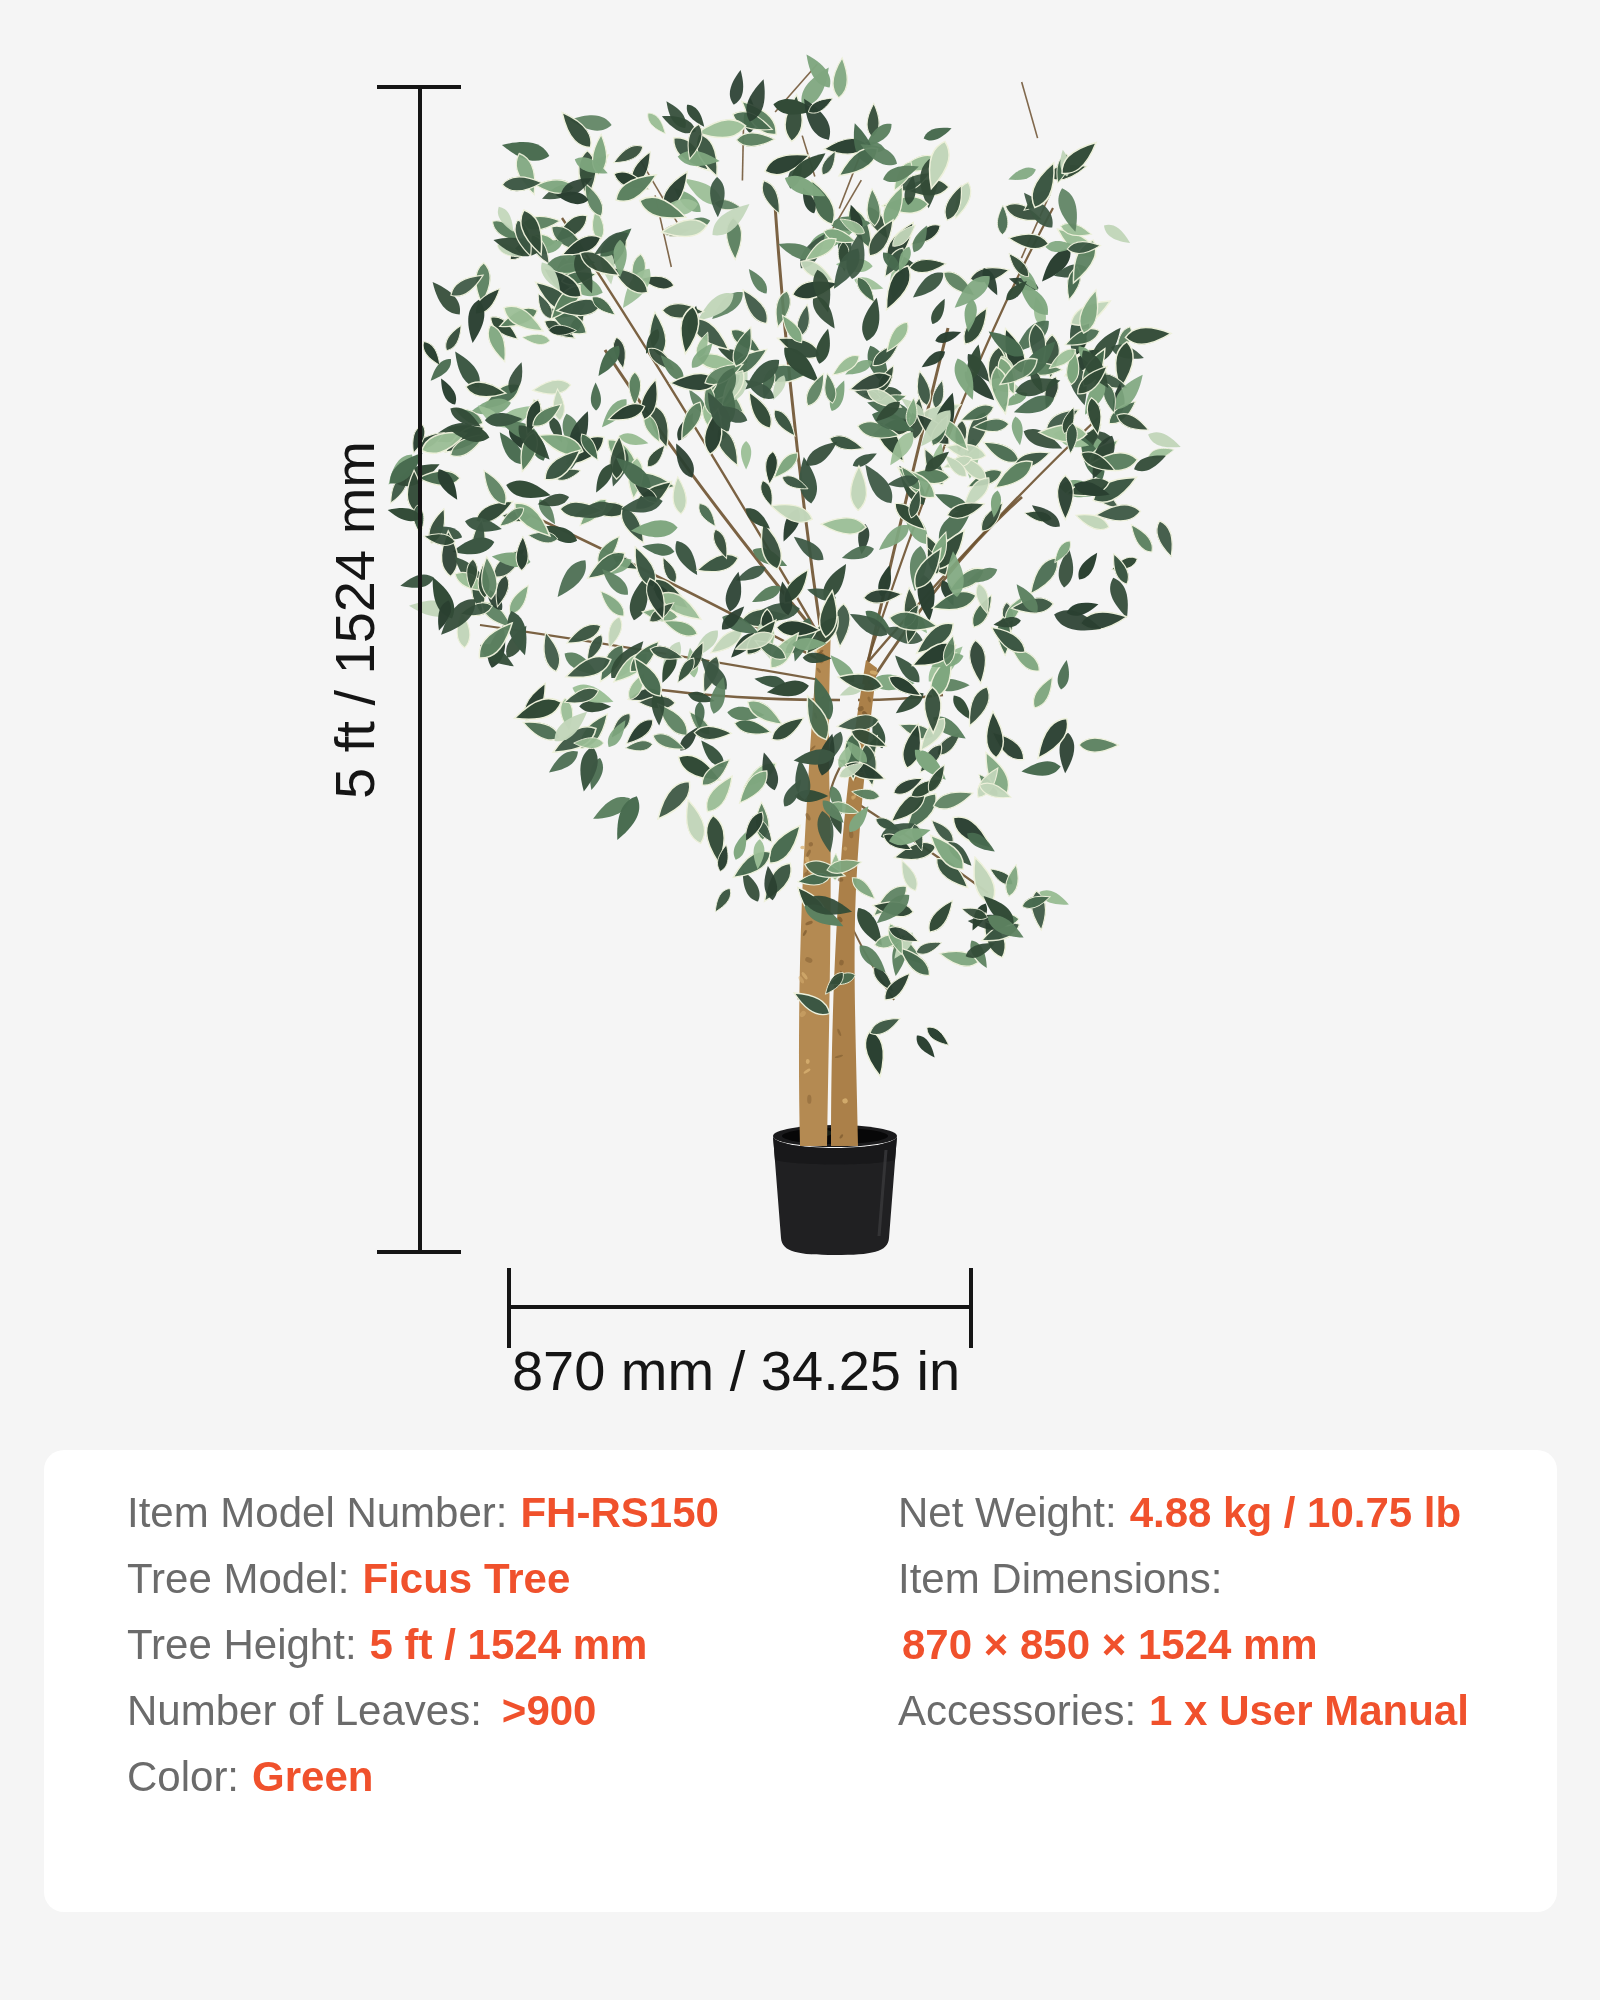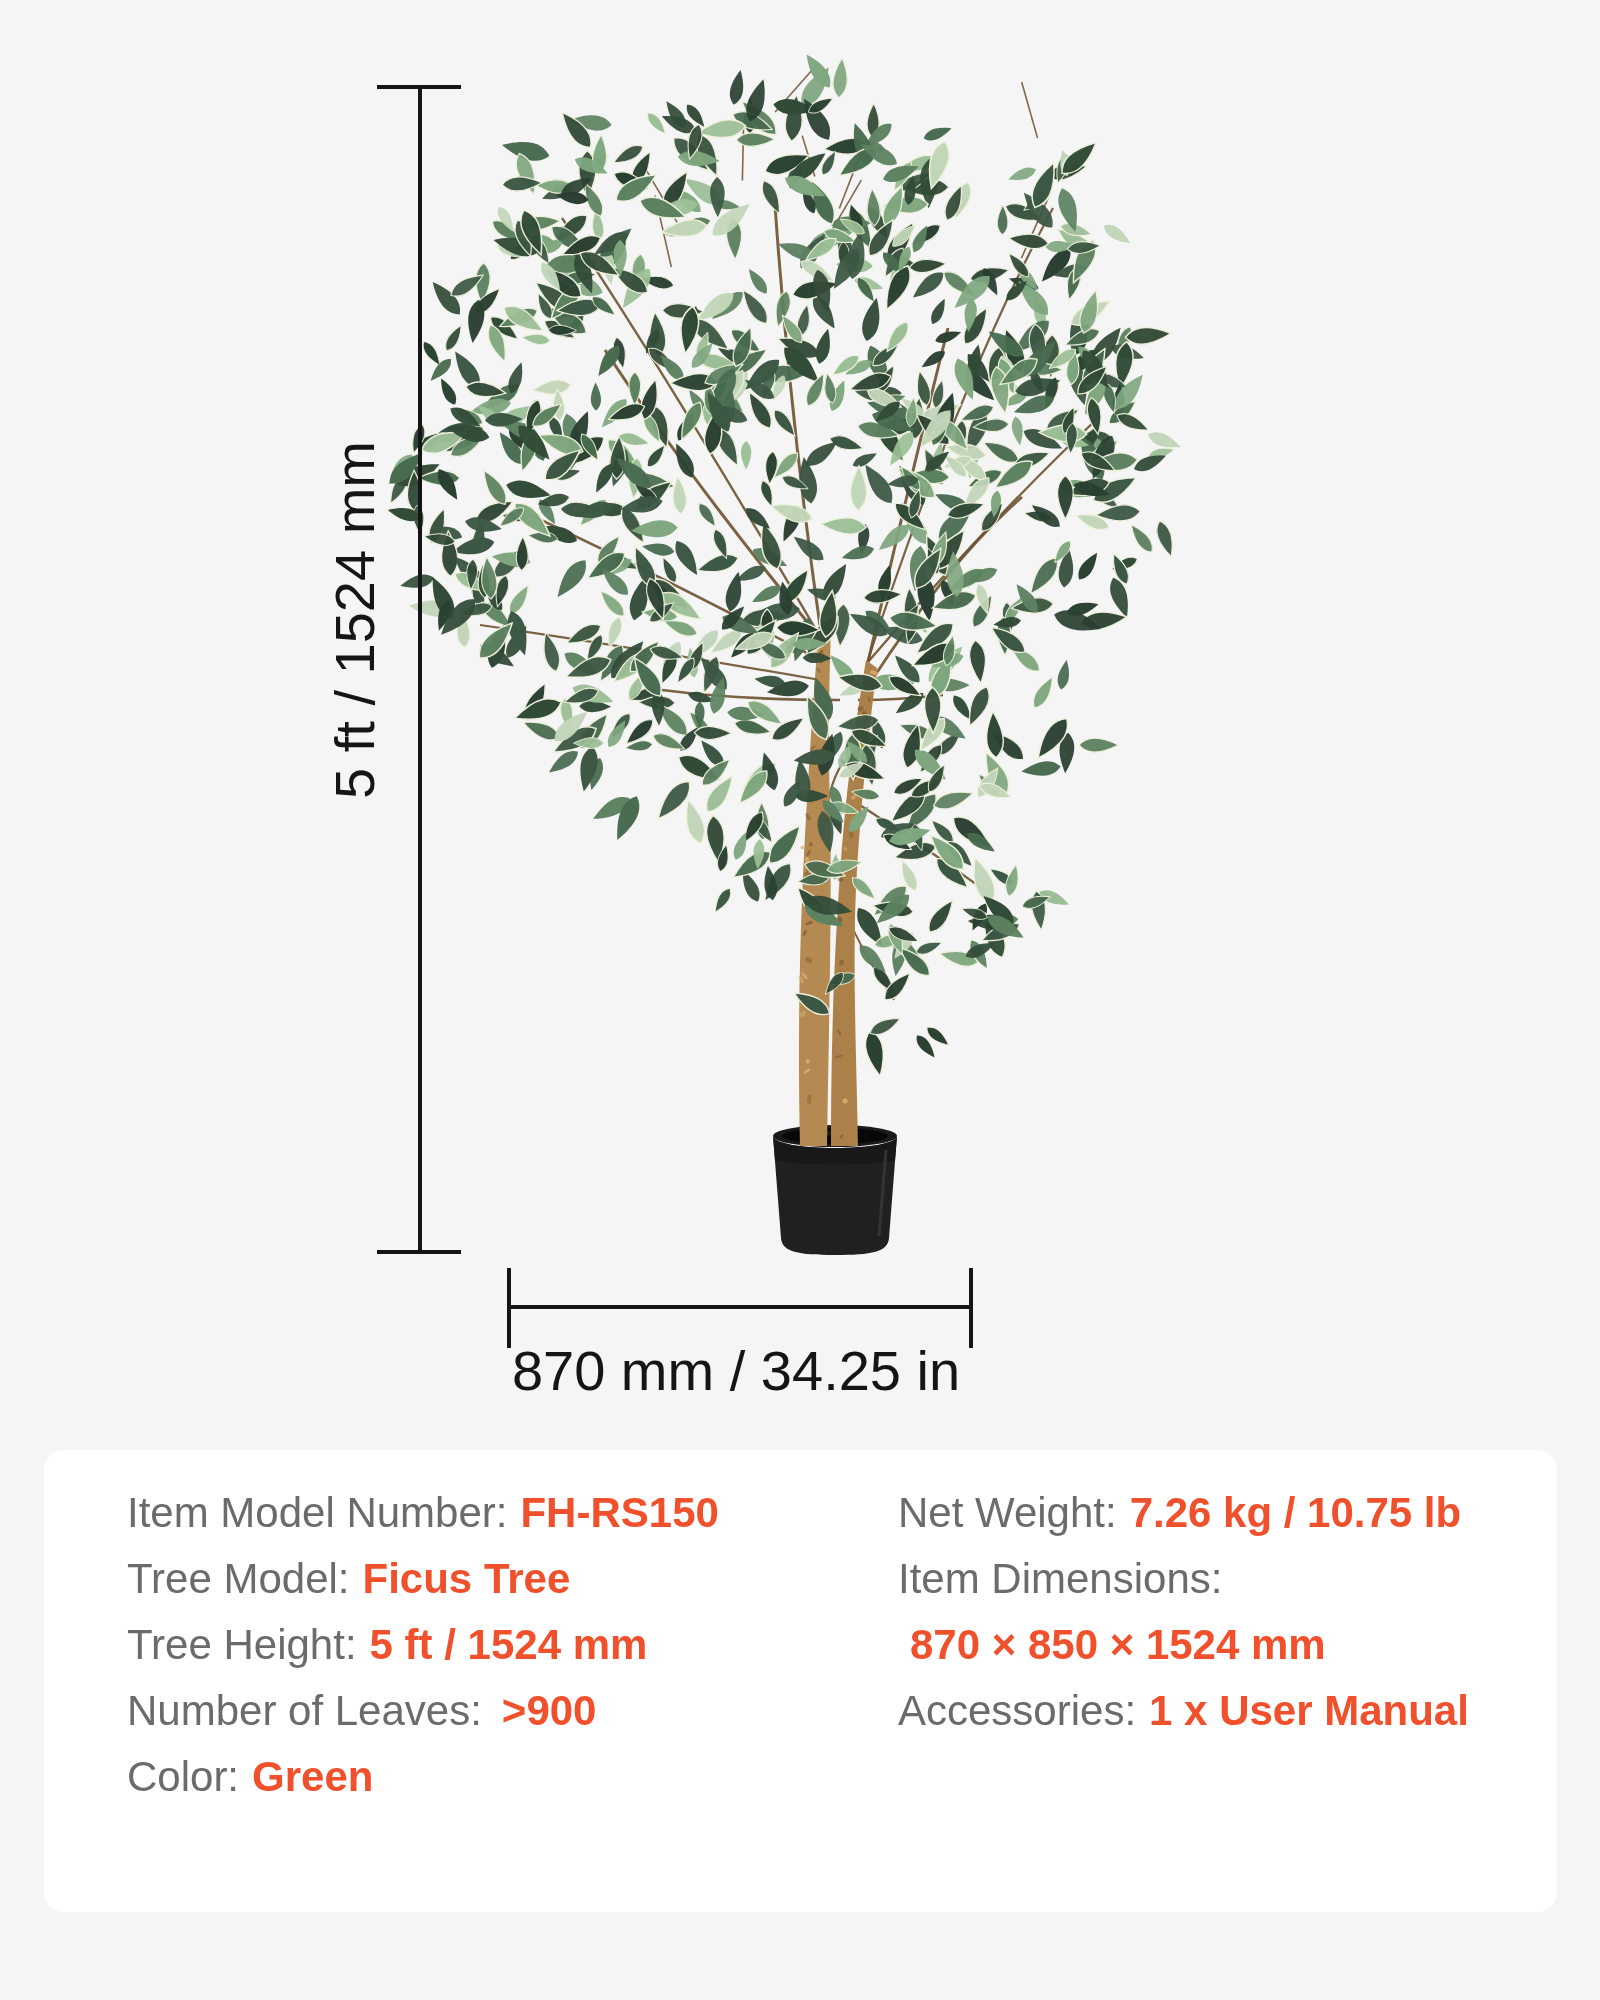--- a/index.html
+++ b/index.html
@@ -32,21 +32,21 @@
   }
   .spec-col{position:absolute;top:30px;}
   .col-left{left:83px;}
   .col-right{left:854px;}
   .spec-row{
     font-size:42px;line-height:66px;color:#6b6b6b;white-space:nowrap;
   }
   .spec-row .val{color:#f0512c;font-weight:700;margin-left:13px;}
   .spec-row.gap-lg .val{}
   .spec-row.gap-md .val{margin-left:20px;}
-  .spec-row.solo .val{margin-left:12px;text-align:center;}
+  .spec-row.solo .val{margin-left:4px;text-align:center;}
 </style>
 </head>
 <body>
 
 <div class="stage">
 
   <svg id="tree" width="1600" height="2000" viewBox="0 0 1600 2000">
     <defs>
       <path id="leaf" d="M0 0 C7 -6 11 -16 0 -38 C-11 -16 -7 -6 0 0 Z"></path>
     </defs>
@@ -1027,21 +1027,21 @@
       </div>
       <div class="spec-row gap-md">
         <span class="lbl">Number of Leaves:</span><span class="val">&gt;900</span>
       </div>
       <div class="spec-row">
         <span class="lbl">Color:</span><span class="val">Green</span>
       </div>
     </div>
     <div class="spec-col col-right">
       <div class="spec-row">
-        <span class="lbl">Net Weight:</span><span class="val">7.26 kg / 10.75 lb</span>
+        <span class="lbl">Net Weight:</span><span class="val">4.88 kg / 10.75 lb</span>
       </div>
       <div class="spec-row">
         <span class="lbl">Item Dimensions:</span><span class="val"></span>
       </div>
       <div class="spec-row solo">
         <span class="lbl"></span><span class="val">870 × 850 × 1524 mm</span>
       </div>
       <div class="spec-row">
         <span class="lbl">Accessories:</span><span class="val">1 x User Manual</span>
       </div>

